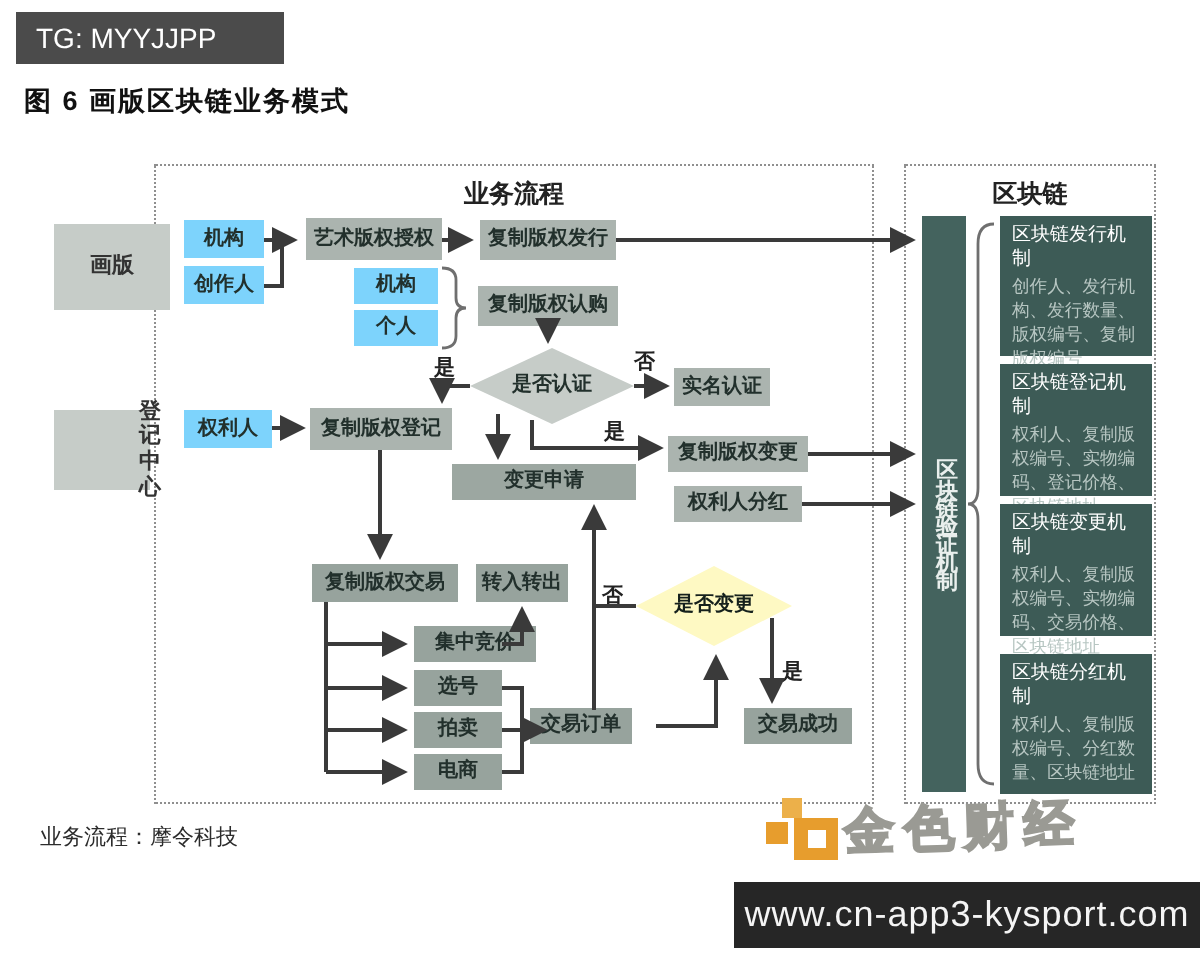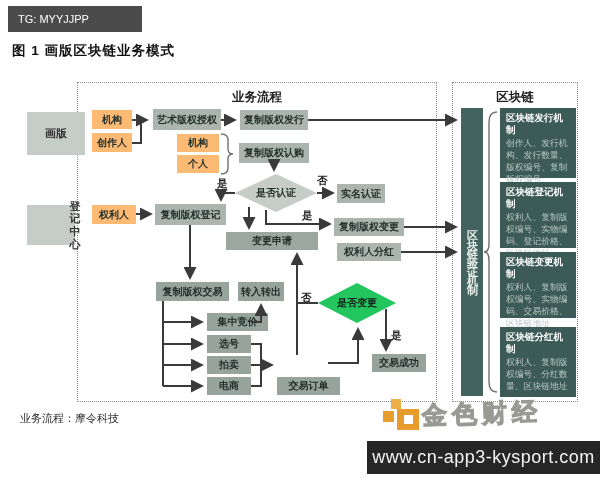--- a/index.html
+++ b/index.html
@@ -1,58 +1,58 @@
 <!DOCTYPE html>
 <html><head>
 <meta charset="utf-8">
 <style>
   html,body{margin:0;padding:0;background:#fff;}
   #stage{position:relative;width:600px;height:480px;background:#ffffff;overflow:hidden;
          font-family:"Liberation Sans","DejaVu Sans",sans-serif;}
   .badge{position:absolute;left:8px;top:6px;width:134px;height:26px;background:#4b4b4b;
-         color:#fff;font-size:11px;display:flex;align-items:center;padding-left:10px;box-sizing:border-box;}
+         color:#fff;font-size:14px;display:flex;align-items:center;padding-left:10px;box-sizing:border-box;}
   .fig-title{position:absolute;left:12px;top:42px;font-size:13.5px;font-weight:bold;color:#111;letter-spacing:1px;}
   .panel{position:absolute;border:1px dotted #8f8f8f;box-sizing:border-box;background:transparent;}
   .panel-title{position:absolute;top:6px;left:0;width:100%;text-align:center;font-size:12.5px;font-weight:bold;color:#222;}
   .node{position:absolute;display:flex;align-items:center;justify-content:center;text-align:center;
         font-size:10px;font-weight:bold;color:#22302c;line-height:1.15;box-sizing:border-box;}
   .shade-a{background:#c6ccc8;}
-  .shade-b{background:#fdba74;}
+  .shade-b{background:#7dd3fc;}
   .shade-c{background:#abb4af;}
   .shade-cc{background:#9ca7a1;text-align:center;}
   .shade-d{background:#97a39d;}
   .sys-item{font-size:11px;color:#333;}
   .sys-item span{display:block;width:26px;}
   .sys-item.one span{width:auto;}
   .diamond{clip-path:polygon(50% 0,100% 50%,50% 100%,0 50%);}
-  .d2{background:#22c55e;color:#15201c;}
+  .d2{background:#fef9c3;color:#15201c;}
   .lbl{position:absolute;font-size:10.5px;font-weight:bold;color:#222;}
   .darkbox{position:absolute;left:500px;width:76px;background:#3d5b56;box-sizing:border-box;
            padding:4px 6px;color:#fff;}
-  .darkbox .t{font-size:9.5px;font-weight:bold;line-height:1.3;}
+  .darkbox .t{font-size:9.5px;font-weight:normal;line-height:1.3;}
   .darkbox .b{font-size:8.8px;color:#b7c6c2;line-height:1.38;margin-top:0;}
   .vbar{position:absolute;left:461px;top:108px;width:22px;height:288px;background:#44635e;
         display:flex;align-items:center;justify-content:center;}
   .vbar span{writing-mode:vertical-rl;font-size:11px;font-weight:bold;color:#e9efed;letter-spacing:9px;}
   svg.wires{position:absolute;left:0;top:0;pointer-events:none;}
   .src{position:absolute;left:20px;top:411px;font-size:11px;color:#2c2c2c;}
   .wm-text{position:absolute;left:422px;top:397px;font-size:25px;font-weight:bold;letter-spacing:5px;
            color:rgba(120,120,116,0.12);-webkit-text-stroke:1.2px #9a9a94;transform:rotate(-2deg);}
   .logo{position:absolute;left:383px;top:397px;width:38px;height:36px;}
   .logo i{position:absolute;display:block;}
   .urlbar{position:absolute;left:367px;top:441px;right:0;height:33px;background:#262626;
           display:flex;align-items:center;justify-content:center;color:#f4f4f4;font-size:18px;letter-spacing:0.5px;}
 </style>
 </head>
 <body>
 
 <div id="stage">
 
   <div class="badge">TG: MYYJJPP</div>
-  <div class="fig-title">图 1  画版区块链业务模式</div>
+  <div class="fig-title">图 6  画版区块链业务模式</div>
 
   <div class="panel" style="left:77px;top:82px;width:360px;height:320px;">
     <div class="panel-title">业务流程</div>
   </div>
   <div class="panel" style="left:452px;top:82px;width:126px;height:320px;">
     <div class="panel-title">区块链</div>
   </div>
 
   <div class="node shade-a sys-item one" style="left:27px;top:112px;width:58px;height:43px;">
       <span>画版</span>
@@ -74,21 +74,21 @@
   <div class="node shade-c" style="left:155px;top:204px;width:71px;height:21px;">复制版权登记</div>
   <div class="node shade-cc" style="left:226px;top:232px;width:92px;height:18px;">变更申请</div>
   <div class="node shade-c" style="left:334px;top:218px;width:70px;height:18px;">复制版权变更</div>
   <div class="node shade-c" style="left:337px;top:243px;width:64px;height:18px;">权利人分红</div>
   <div class="node shade-d" style="left:156px;top:282px;width:73px;height:19px;">复制版权交易</div>
   <div class="node shade-d" style="left:238px;top:282px;width:46px;height:19px;">转入转出</div>
   <div class="node shade-d" style="left:207px;top:313px;width:61px;height:18px;">集中竞价</div>
   <div class="node shade-d" style="left:207px;top:335px;width:44px;height:18px;">选号</div>
   <div class="node shade-d" style="left:207px;top:356px;width:44px;height:18px;">拍卖</div>
   <div class="node shade-d" style="left:207px;top:377px;width:44px;height:18px;">电商</div>
-  <div class="node shade-d" style="left:277px;top:354px;width:63px;height:18px;margin-top:23px;">交易订单</div>
+  <div class="node shade-d" style="left:265px;top:354px;width:51px;height:18px;">交易订单</div>
   <div class="node diamond d2" style="left:318px;top:283px;width:78px;height:40px;">是否变更</div>
   <div class="node shade-d" style="left:372px;top:354px;width:54px;height:18px;">交易成功</div>
 
   <div class="lbl" style="left:217px;top:177px;">是</div>
   <div class="lbl" style="left:317px;top:174px;">否</div>
   <div class="lbl" style="left:302px;top:209px;">是</div>
   <div class="lbl" style="left:301px;top:291px;">否</div>
   <div class="lbl" style="left:391px;top:329px;">是</div>
 
   <div class="vbar">

